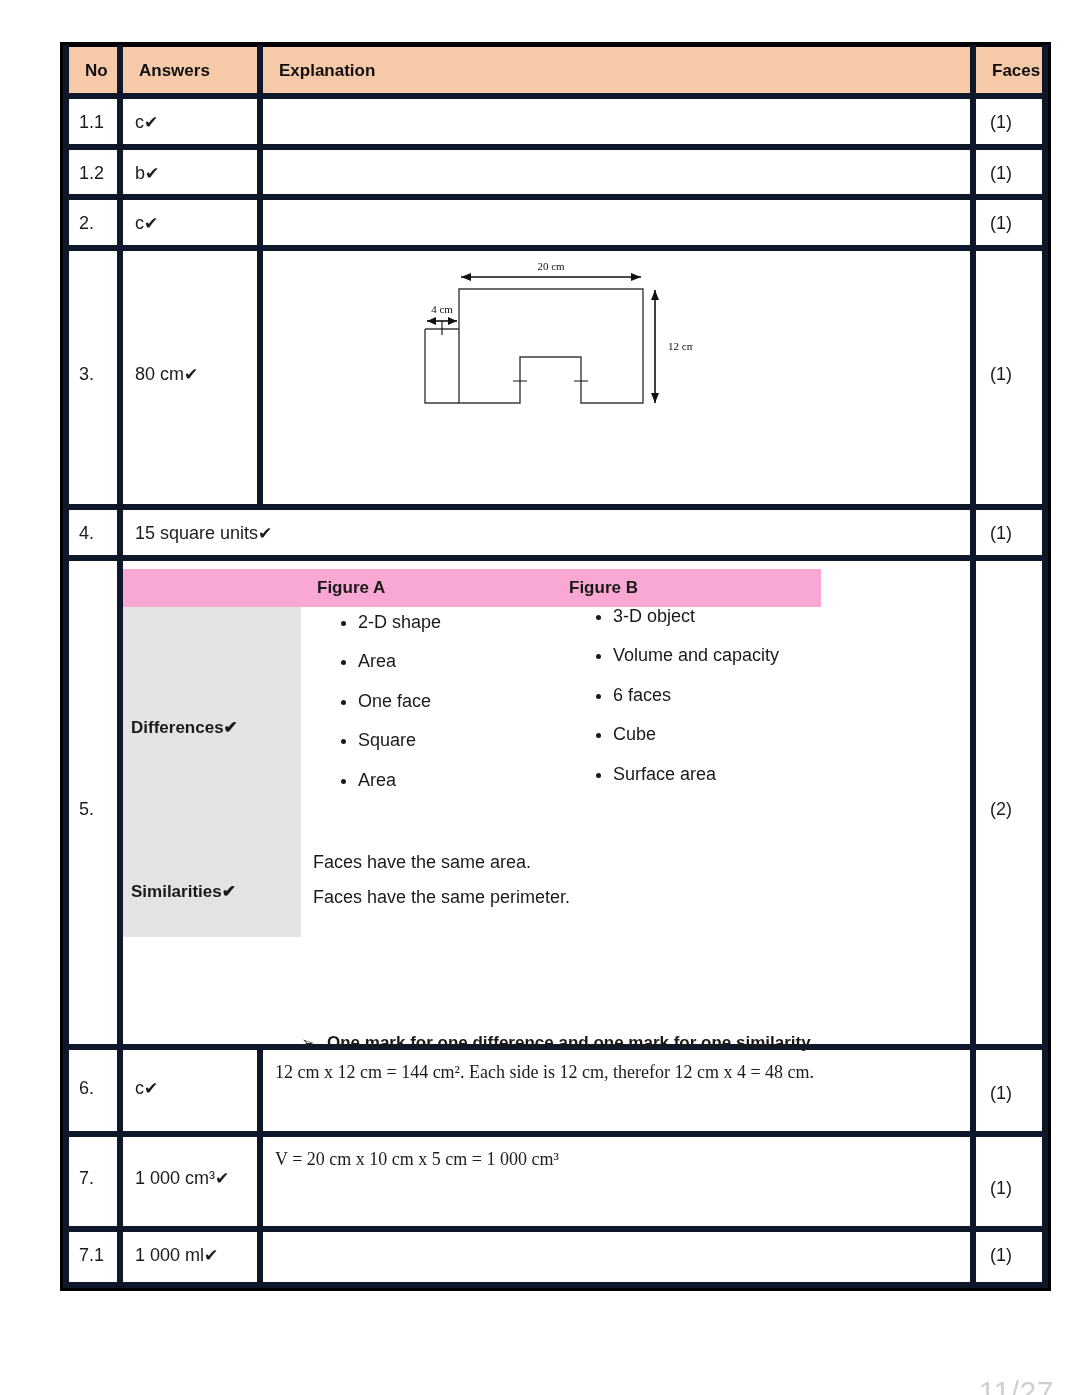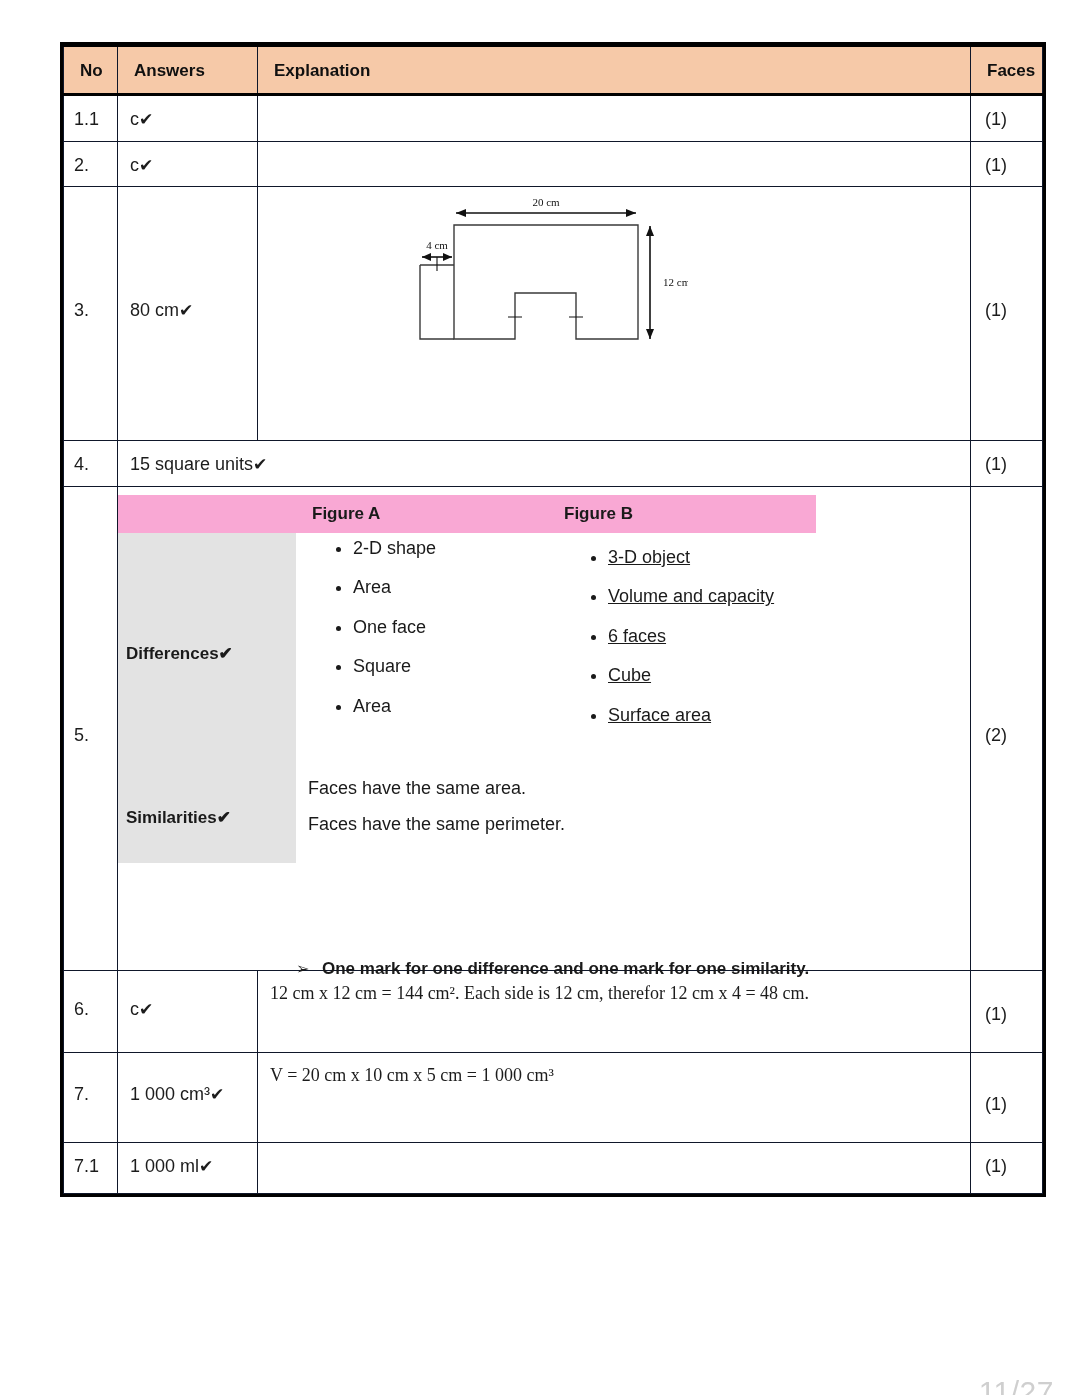--- a/index.html
+++ b/index.html
@@ -27,21 +27,21 @@
   
   .memo-table {
     position: absolute;
     left: 63px;
     top: 45px;
     width: 979px;
     border-collapse: collapse;
     table-layout: fixed;
   }
   .memo-table td {
-    border: 1px solid #0f172a;
+    border: 6px solid #0f172a;
     vertical-align: top;
     padding: 0;
   }
 
   
   .memo-table {
     outline: 3px solid #000;
     outline-offset: 0px;
   }
 
@@ -169,21 +169,21 @@
   ul.bullets {
     position: absolute;
     margin: 0;
     padding: 0 0 0 20px;
     list-style: disc;
     font-size: 18px;
     line-height: 1.25;
   }
   ul.bullets li { margin-bottom: 17px; }
   .col-a { left: 215px; top: 50px; width: 200px; }
-  .col-b { left: 470px; top: 59px; width: 210px; text-decoration: underline; }
+  .col-b { left: 470px; top: 44px; width: 210px; }
 
   .sim-lines {
     position: absolute;
     left: 190px;
     top: 292px;
     font-size: 18px;
     line-height: 1.1;
   }
   .sim-lines div { margin-bottom: 16px; }
 
@@ -259,20 +259,34 @@
         <div class="cell"><span>c</span><span class="tick">✔</span></div>
       </td>
       <td>
             <div class="cell"></div>
           </td>
       <td>
             <div class="cell mark">(1)</div>
           </td>
     </tr>
 
+    <tr>
+      <td>
+            <div class="cell num">1.2</div>
+          </td>
+      <td>
+        <div class="cell"><span>b</span><span class="tick">✔</span></div>
+      </td>
+      <td>
+            <div class="cell"></div>
+          </td>
+      <td>
+            <div class="cell mark">(1)</div>
+          </td>
+    </tr>
 
     <tr>
       <td>
             <div class="cell num">2.</div>
           </td>
       <td>
         <div class="cell"><span>c</span><span class="tick">✔</span></div>
       </td>
       <td>
             <div class="cell"></div>

